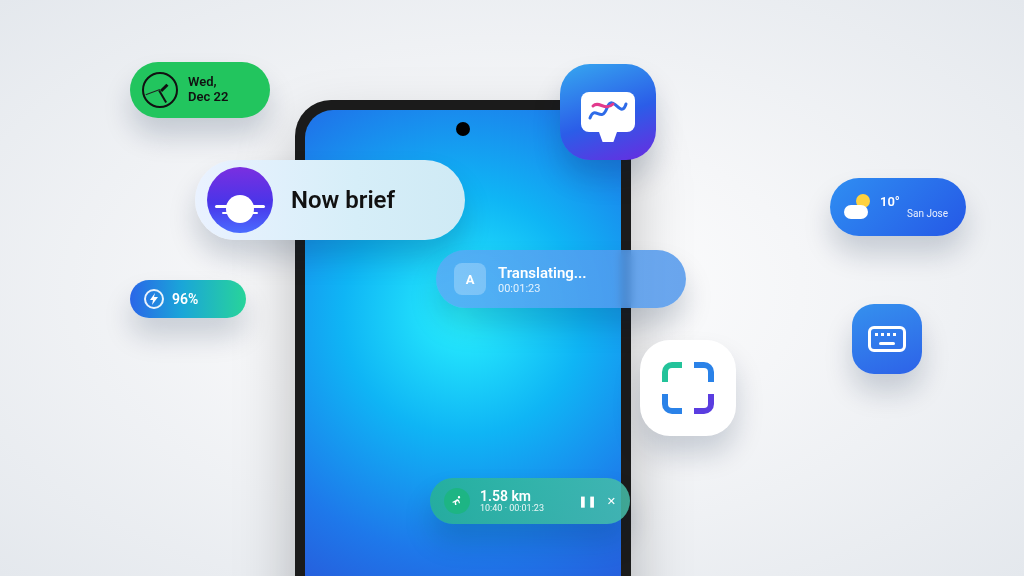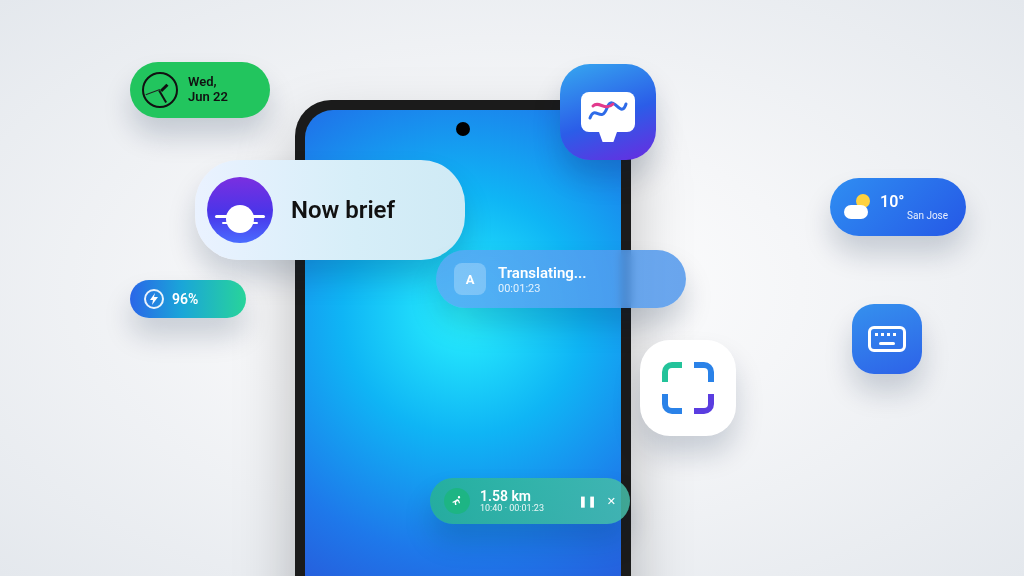--- a/index.html
+++ b/index.html
@@ -56,21 +56,21 @@
   }
   .hand { position: absolute; background:#111; left:50%; top:50%; transform-origin: 0 0; }
   .hand.h { width: 9px; height:2.5px; transform: rotate(-45deg); }
   .hand.m { width: 14px; height:2px; transform: rotate(60deg); }
   .hand.s { width: 15px; height:1px; background:#222; transform: rotate(160deg); }
   .clock-text { font-size: 13px; font-weight:600; line-height:1.15; color:#111; }
 
   
   .now-brief {
     left: 195px; top: 160px;
-    width: 270px; height: 100px;
+    width: 270px; height: 80px;
     border-radius: 44px;
     background: linear-gradient(90deg, #eaf2ff 0%, #d6eef8 60%, #cfeaf5 100%);
     display:flex; align-items:center; gap:18px; padding:0 22px 0 12px;
   }
   .nb-icon {
     width: 66px; height: 66px; border-radius:50%;
     background: linear-gradient(180deg, #7a2fe0 0%, #4935e9 55%, #4a6cff 100%);
     position: relative; flex:none;
   }
   .nb-sun {
@@ -164,21 +164,21 @@
   
   .weather {
     left: 830px; top: 178px;
     width: 136px; height: 58px; border-radius: 30px;
     background: linear-gradient(135deg, #2f8ef2 0%, #2558e6 100%);
     color:#fff; display:flex;align-items:center;gap:8px;padding:0 14px;
   }
   .wx-icon{width:28px;height:28px;position:relative;flex:none;}
   .wx-sun{position:absolute;right:2px;top:1px;width:14px;height:14px;border-radius:50%;background:#ffd23f;}
   .wx-cloud{position:absolute;left:0;bottom:2px;width:24px;height:14px;background:#fff;border-radius:10px;}
-  .wx-text .temp{font-size:16px;font-weight:600;line-height:1;}
+  .wx-text .temp{font-size:13px;font-weight:600;line-height:1;}
   .wx-text .city{font-size:10px;opacity:0.9;margin-left:27px;}
 
   
   .scan-tile {
     left: 640px; top: 340px;
     width: 96px; height: 96px; border-radius: 30px;
     background:#fff; display:flex;align-items:center;justify-content:center;
   }
   .scan-brackets{width:52px;height:52px;position:relative;}
   .br{position:absolute;width:20px;height:20px;border:6px solid #2a82e8;}
@@ -210,21 +210,21 @@
   </div>
 
   <div class="float clock-pill">
     <div class="clock-face">
       <div class="hand h"></div>
         <div class="hand m"></div>
         <div class="hand s"></div>
     </div>
     <div class="clock-text">
       <div>Wed,</div>
-      <div>Jun 22</div>
+      <div>Dec 22</div>
     </div>
   </div>
 
   <div class="float now-brief">
     <div class="nb-icon">
       <div class="nb-sun"></div>
         <div class="nb-horizon"></div>
     </div>
     <div class="nb-label">Now brief</div>
   </div>

